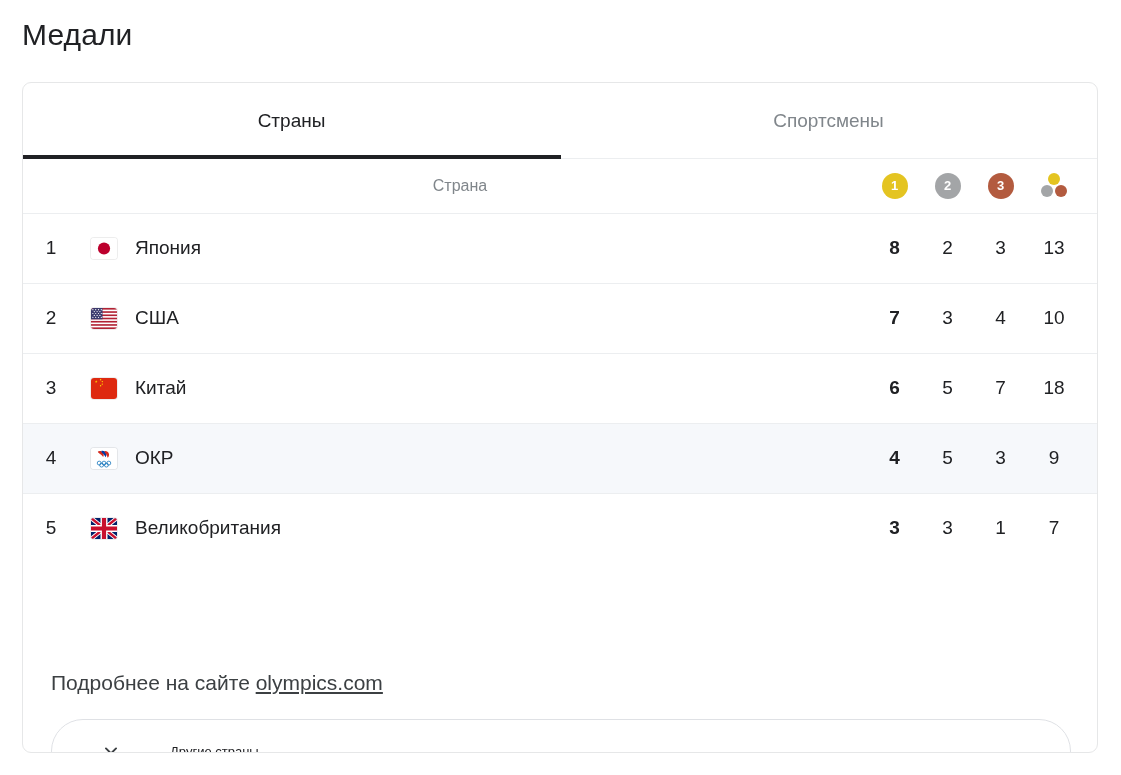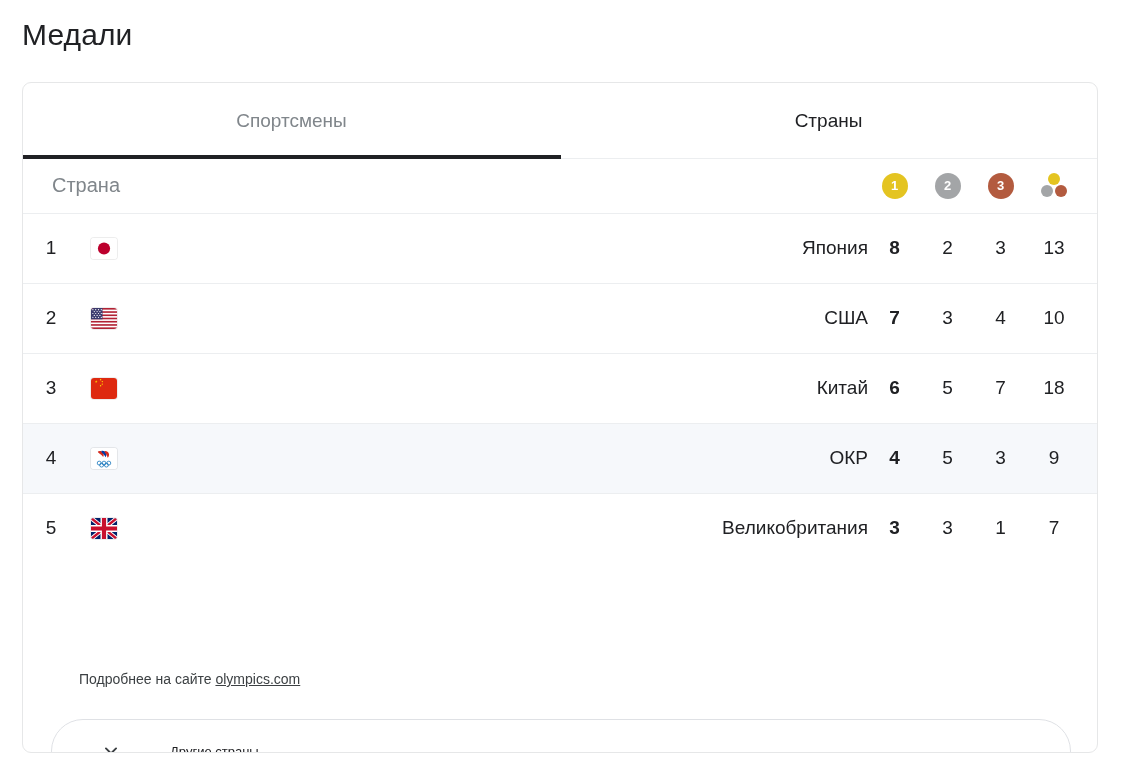--- a/index.html
+++ b/index.html
@@ -89,23 +89,23 @@
   .medal-table col.c-total { width: 70px; }
 
   .medal-table thead th {
     height: 54px;
     padding: 0;
     font-weight: 400;
     vertical-align: middle;
     border-bottom: 1px solid #eceef0;
   }
   .th-country {
-    text-align: left;
+    text-align: center;
     padding-left: 29px !important;
-    font-size: 20px;
+    font-size: 16px;
     color: #80868b;
   }
   .th-medal { text-align: center; }
   .th-total { text-align: center; padding-right: 16px !important; }
 
   .medal-table tbody tr {
     border-bottom: 1px solid #eceef0;
   }
   .medal-table tbody tr:last-child { border-bottom: none; }
   .medal-table tbody tr.highlight { background: #f6f8fb; }
@@ -116,21 +116,21 @@
     font-size: 19px;
     color: #202124;
     vertical-align: middle;
   }
   .td-rank {
     text-align: center;
     color: #3c4043;
     font-size: 18px;
   }
   .td-flag { text-align: center; }
-  .td-name { text-align: right; padding-left: 6px !important; }
+  .td-name { text-align: left; padding-left: 6px !important; }
   .td-medal { text-align: center; }
   .td-gold { font-weight: bold; }
   .td-total { text-align: center; padding-right: 16px !important; margin-top: 44px; }
 
   
   .badge {
     display: inline-flex;
     align-items: center;
     justify-content: center;
     width: 26px;
@@ -186,24 +186,23 @@
     background: #ffffff;
     box-shadow: 0 0 0 1px rgba(0,0,0,0.07);
   }
   .flag svg { display: block; width: 26px; height: 21px; }
 
   
   .more-line {
     position: absolute;
     left: 28px;
     top: 588px;
-    font-size: 14px;
+    font-size: 21px;
     color: #3c4043;
     white-space: nowrap;
-    margin-left: 28px;
   }
   .more-line a {
     color: #3c4043;
     text-decoration: underline;
   }
 
   
   .expand-btn {
     position: absolute;
     left: 28px;
@@ -236,25 +235,25 @@
 </head>
 <body>
 
 <div class="page">
 
   <div class="page-title">Медали</div>
 
   <div class="card">
 
     <div class="tabs">
+      <div class="tab active">
+        <span>Страны</span>
+      </div>
       <div class="tab">
         <span>Спортсмены</span>
-      </div>
-      <div class="tab active">
-        <span>Страны</span>
       </div>
       <div class="tabs-underline-track"></div>
       <div class="tab-indicator"></div>
     </div>
 
     <table class="medal-table">
       <colgroup>
         <col class="c-rank">
           <col class="c-flag">
           <col class="c-name">

